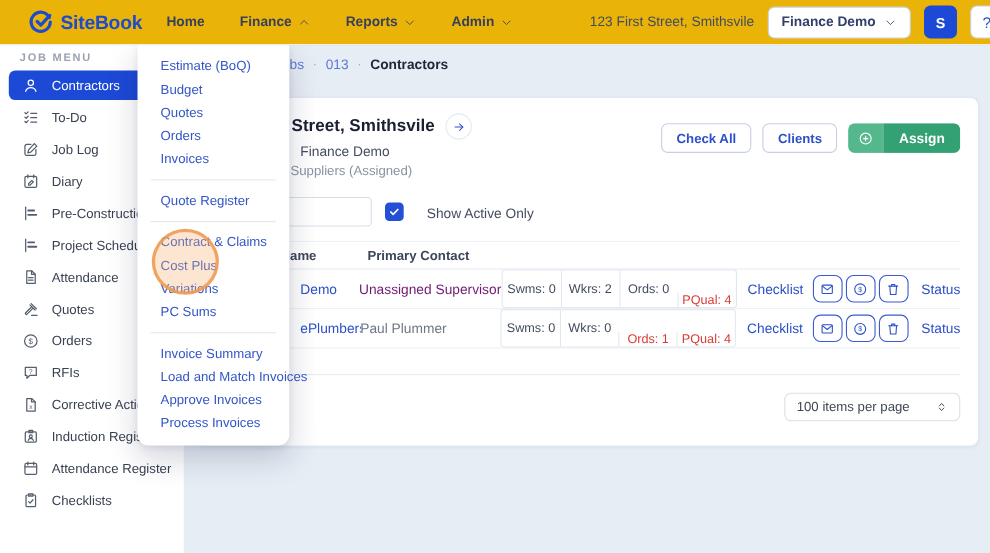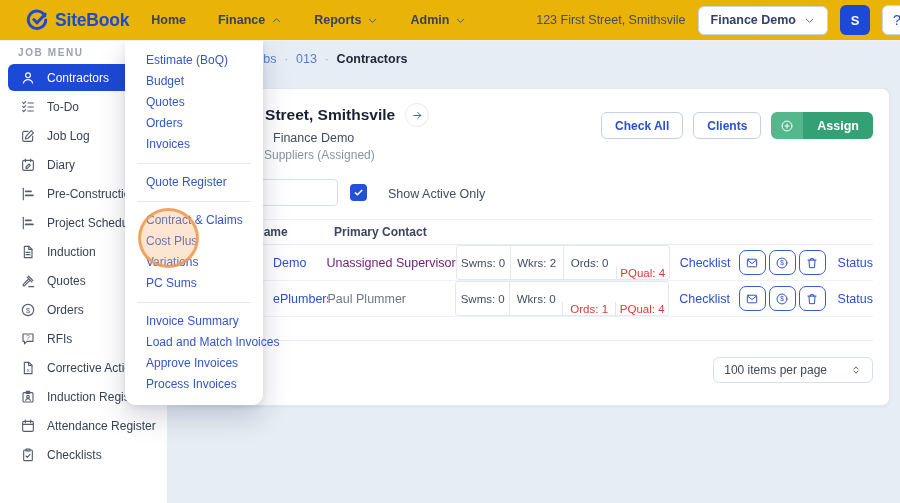--- a/index.html
+++ b/index.html
@@ -237,21 +237,21 @@
         <span class="slabel">Project Schedule</span>
       </div>
       <div class="side-item">
         <span class="sicon">
           <svg viewBox="0 0 24 24" width="100%" height="100%" fill="none" stroke="currentColor" stroke-width="1.7" stroke-linecap="round" stroke-linejoin="round">
             <path d="M6.5 3.5h7L18 8v12.5H6.5z"></path>
             <path d="M13 3.5V8h5"></path>
             <path d="M9 12.5h6M9 16h6"></path>
           </svg>
         </span>
-        <span class="slabel">Induction</span>
+        <span class="slabel">Attendance</span>
       </div>
       <div class="side-item">
         <span class="sicon">
           <svg viewBox="0 0 24 24" width="100%" height="100%" fill="none" stroke="currentColor" stroke-width="1.7" stroke-linecap="round" stroke-linejoin="round">
             <path d="M12.5 4.5l7 7"></path>
             <path d="M10.8 6.2l7 7"></path>
             <path d="M12.6 9.4L5 17a1.3 1.3 0 0 0 1.9 1.9l7.6-7.6"></path>
             <path d="M13 20.5h7.5"></path>
           </svg>
         </span>

